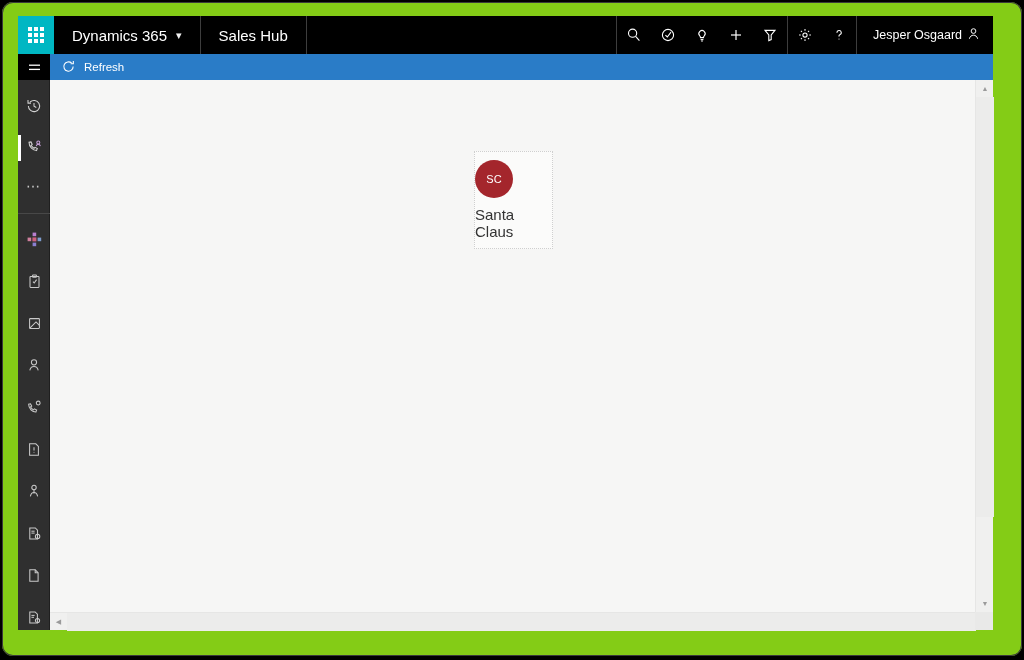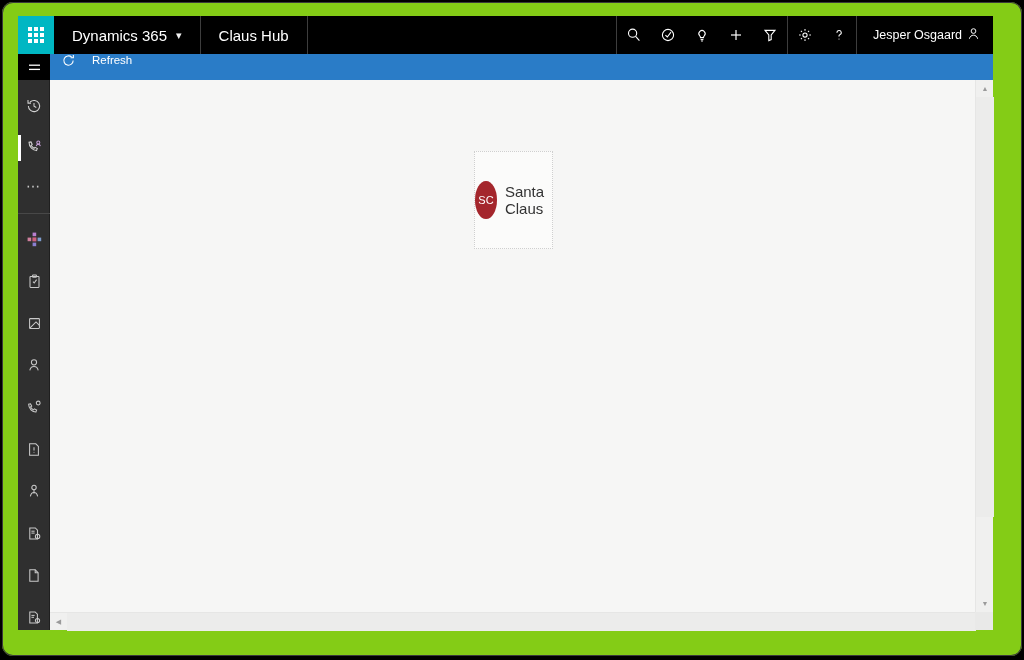--- a/index.html
+++ b/index.html
@@ -124,21 +124,21 @@
   
   #cmdbar {
     position: absolute;
     left: 48px; top: 52px;
     width: 943px; height: 26px;
     background: #2a7cc7;
     display: flex; align-items: center;
     color: #ffffff;
   }
   #refresh-btn {
-    display: flex; gap: 17px;
+    display: flex; align-items: center; gap: 9px;
     height: 26px; padding: 0 12px;
     font-size: 11.5px; cursor: pointer;
   }
 
   
   #content {
     position: absolute;
     left: 48px; top: 78px;
     width: 943px; height: 550px;
     background: #f6f6f5;
@@ -148,22 +148,22 @@
     left: 0; top: 0;
     width: 925px; height: 532px;
     overflow: hidden;
   }
   #card {
     position: absolute;
     left: 424px; top: 71px;
     width: 79px; height: 98px;
     background: #fbfbfa;
     border: 1px dotted #cfcfcf;
-    display: flex; 
-    align-items: center; justify-content: center;
+    display: flex; flex-direction: column;
+    align-items: flex-start; justify-content: center;
     gap: 8px;
     cursor: pointer;
   }
   #avatar {
     width: 38px; height: 38px;
     border-radius: 50%;
     background: #a4262c;
     color: #ffffff;
     display: flex; align-items: center; justify-content: center;
     font-size: 11px;
@@ -235,21 +235,21 @@
           <i></i>
         </span>
     </div>
 
     <div class="brand-cell">
       <span>Dynamics 365</span>
       <span class="chev">▾</span>
     </div>
 
     <div class="brand-cell apptitle">
-      <span>Claus Hub</span>
+      <span>Sales Hub</span>
     </div>
 
     <div id="topbar-spacer"></div>
 
     <div class="tb-group">
       <div class="tb-icon">
         <svg width="16" height="16" viewBox="0 0 16 16" fill="none" stroke="#fff" stroke-width="1.1">
           <circle cx="6.6" cy="6.2" r="4.1"></circle>
             <line x1="9.6" y1="9.3" x2="13.4" y2="13.6"></line>
         </svg>

